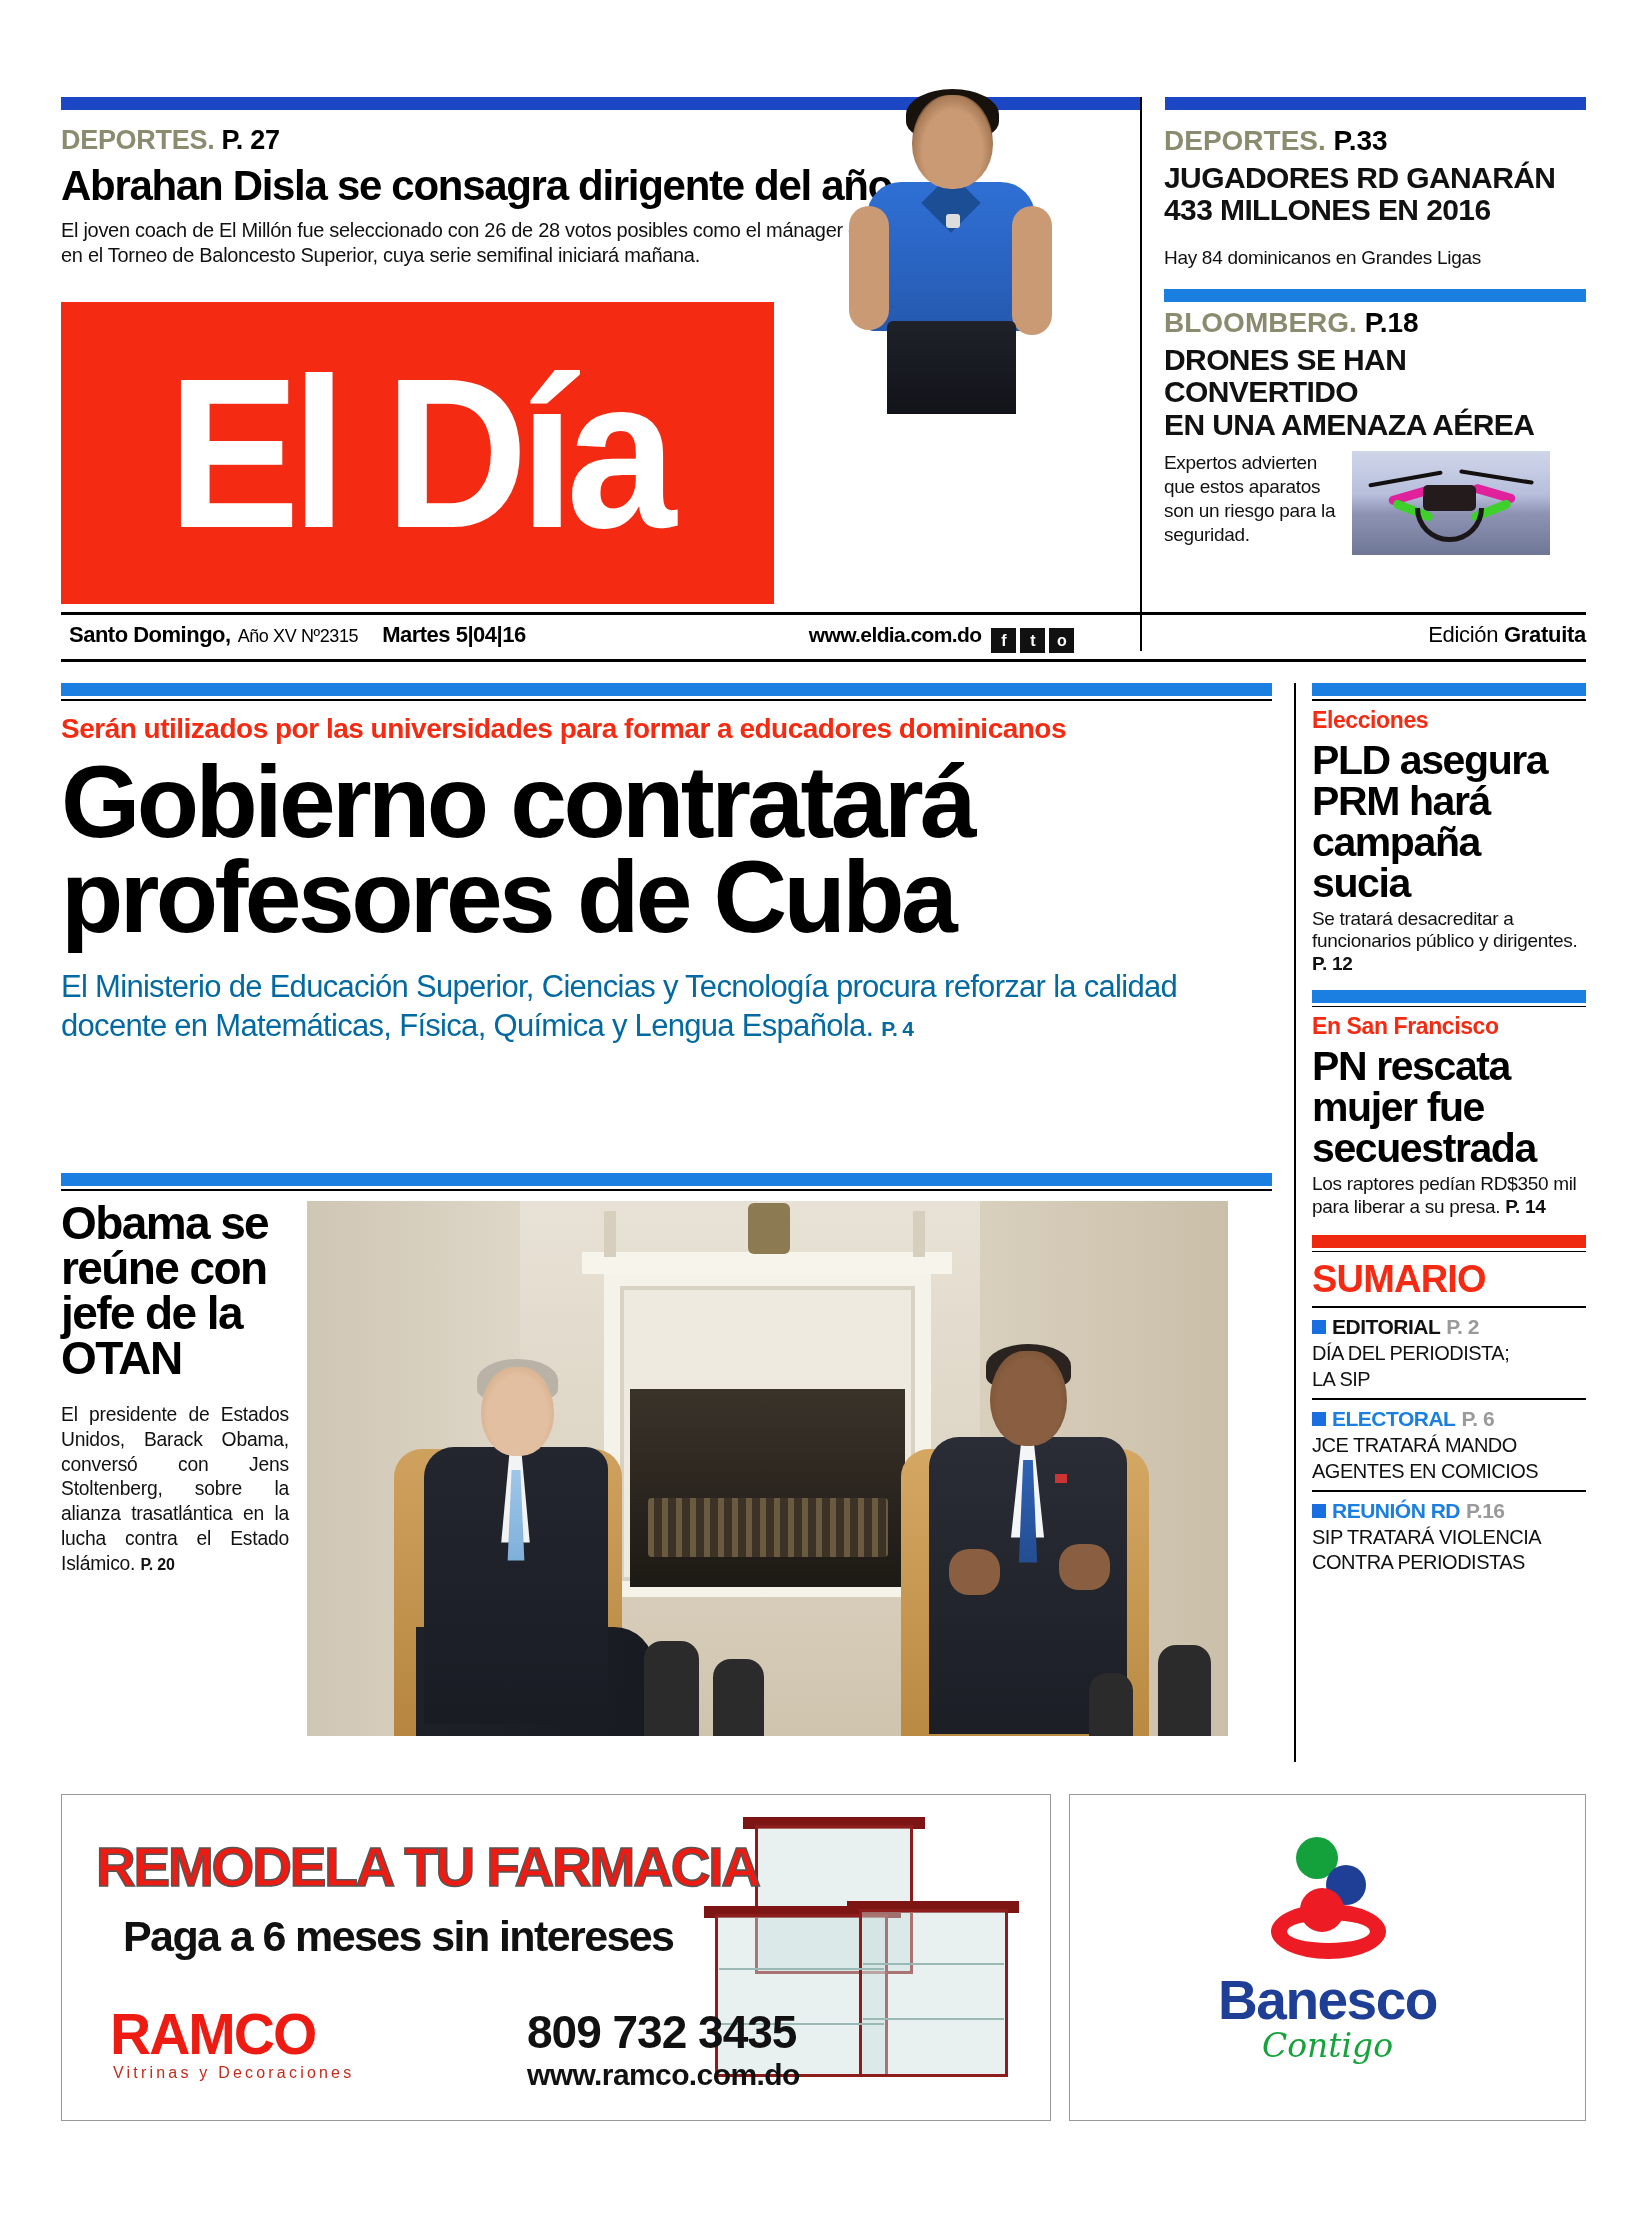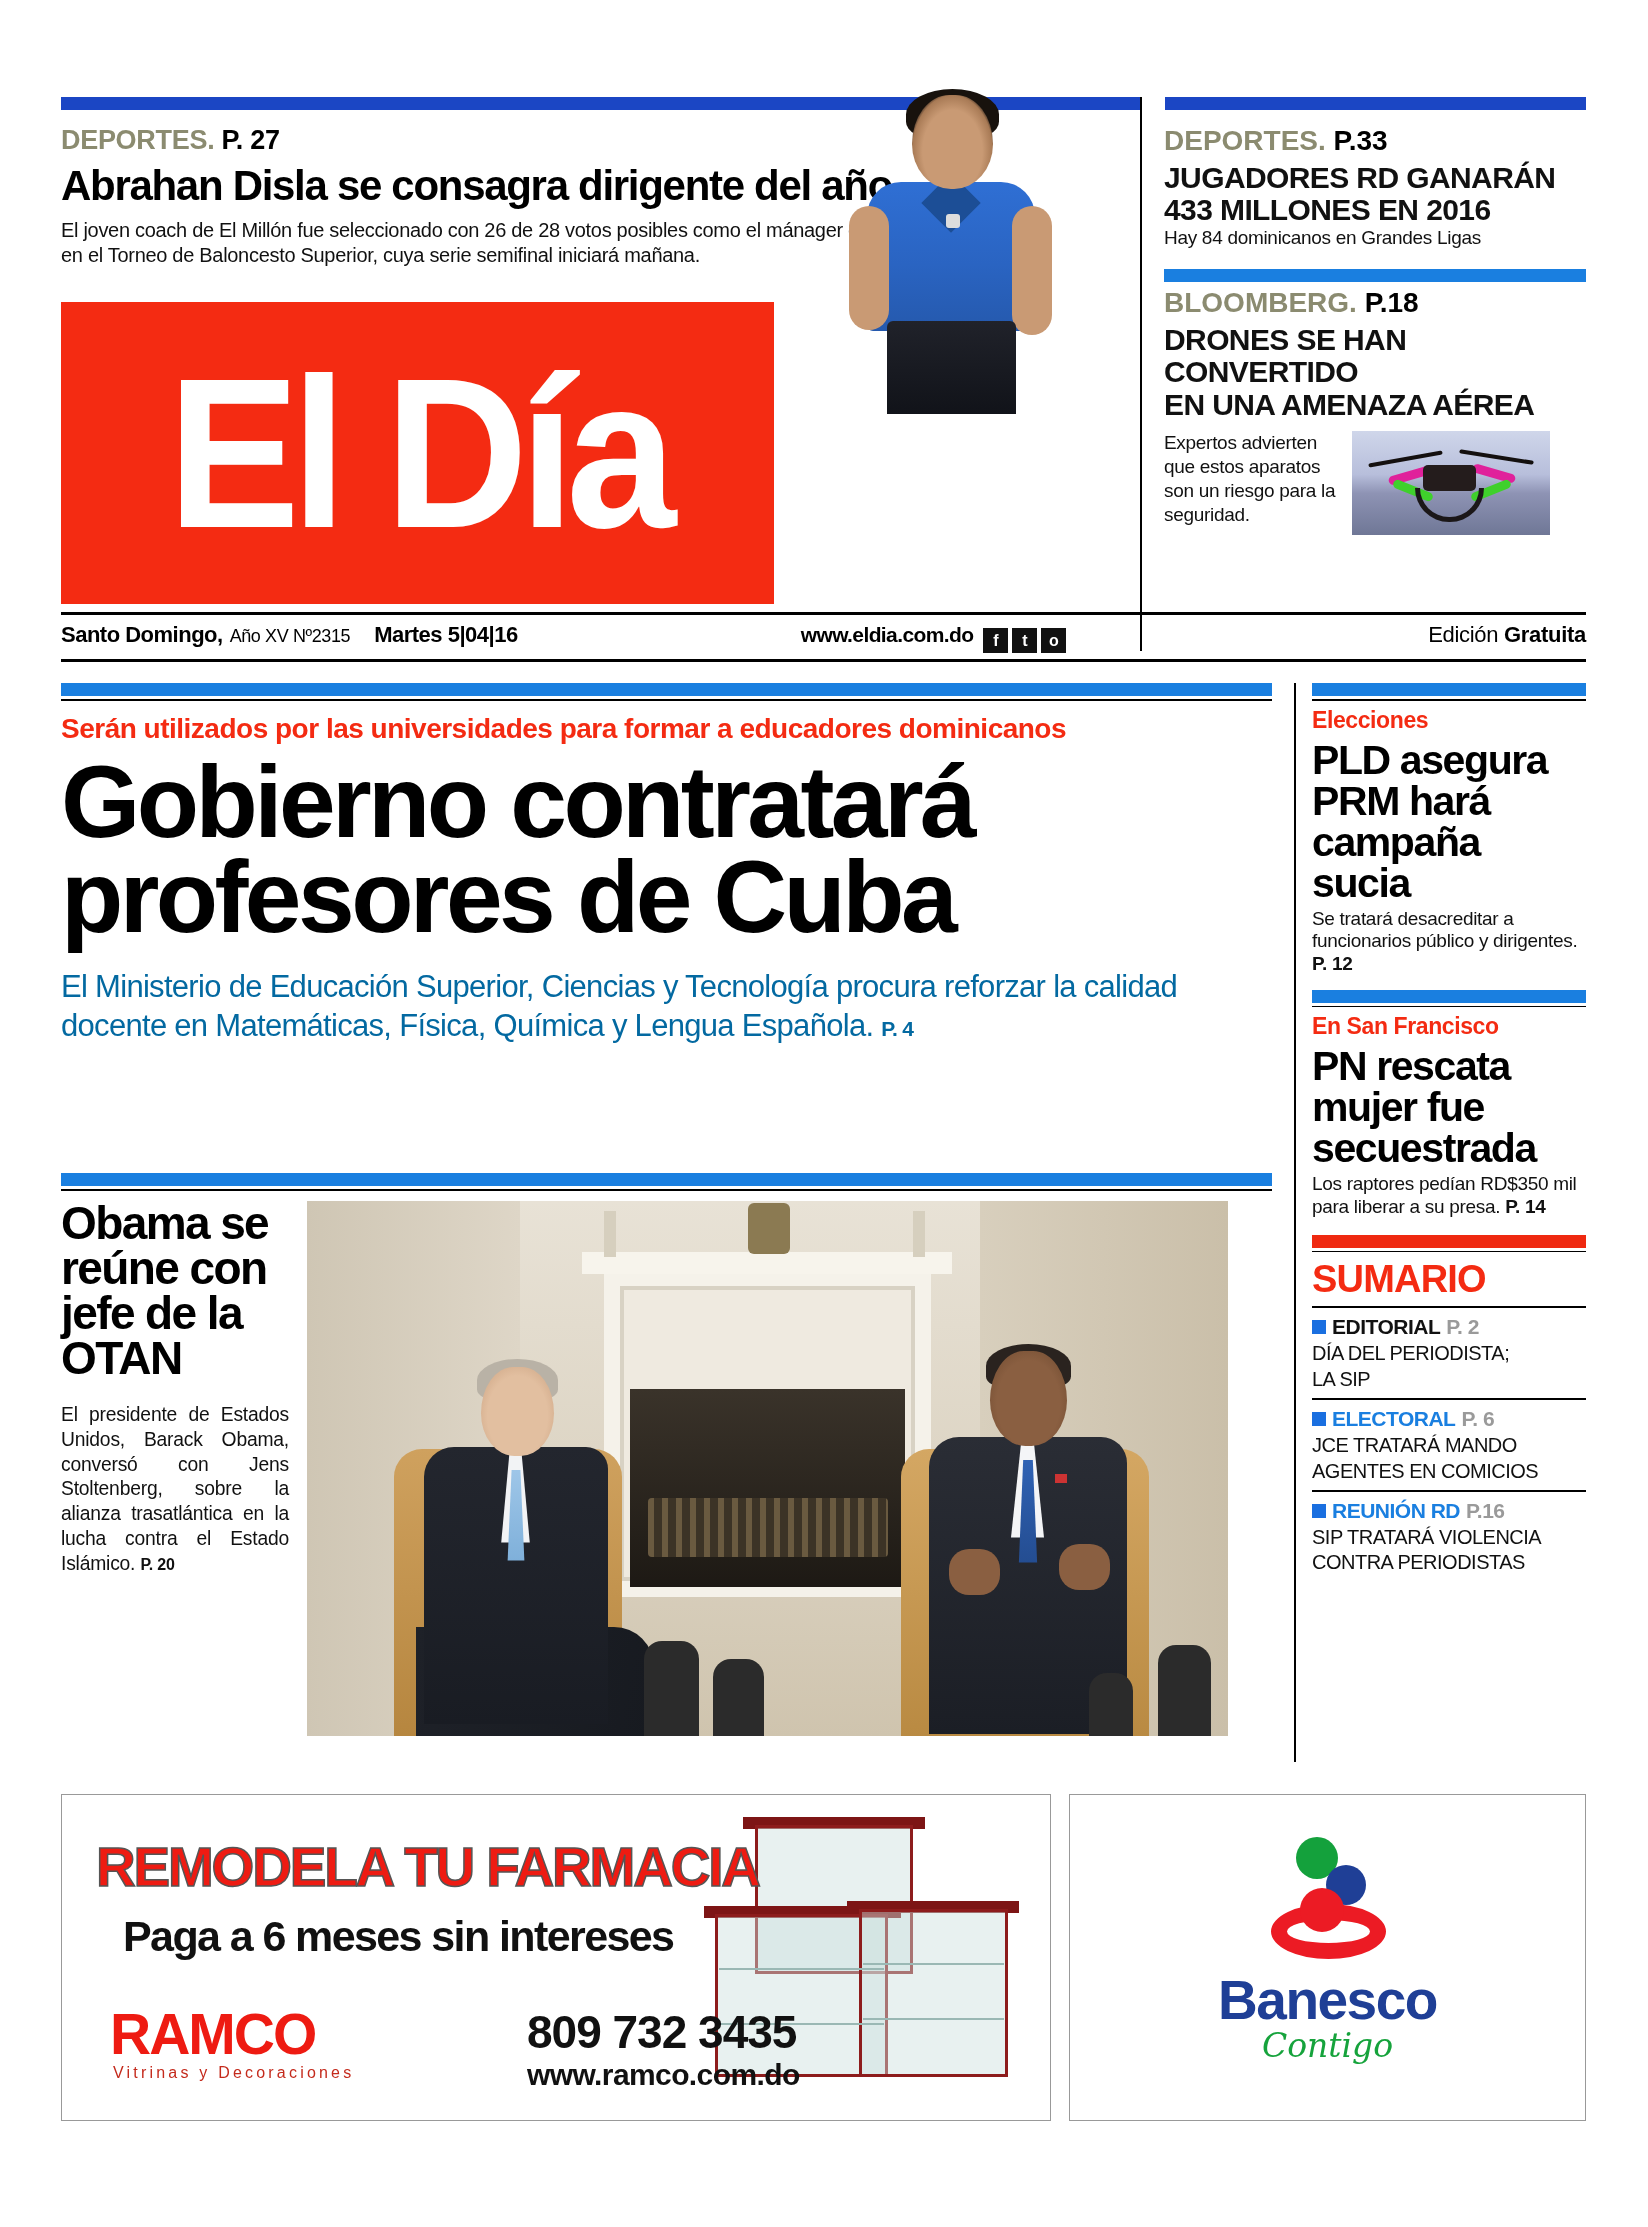--- a/index.html
+++ b/index.html
@@ -92,21 +92,21 @@
     background:#ddd; border-radius:3px;
   }
 
   .top-right .kicker2 { font-weight:bold; font-size:28px; font-stretch: condensed; }
   .top-right .kicker2 .sec { color:#8b8b70; }
   .top-right .hl {
     font-size:30px; font-weight:bold; color:#111; line-height:1.08;
     margin-top:5px; letter-spacing:-0.6px; font-stretch: condensed;
   }
   .top-right .sub {
-    font-size:19px; color:#111; margin-top:0; letter-spacing:-0.3px;
+    font-size:19px; color:#111; margin-top:20px; letter-spacing:-0.3px;
   }
   .bloomberg-block { margin-top: 20px; }
   .drone-row { display:flex; margin-top:10px; gap:10px; }
   .drone-cap {
     font-size:19px; line-height:1.26; color:#111; width:178px; letter-spacing:-0.3px;
   }
   .drone-photo {
     width:198px; height:104px; position:relative; overflow:hidden;
     background: linear-gradient(180deg,#cfd6ea 0%, #b7bedb 42%, #8e93b4 60%, #6f7796 100%);
   }
@@ -135,21 +135,21 @@
     font-family:"Liberation Sans", sans-serif;
     transform: scaleX(0.93);
   }
 
   
   .dateline-wrap { position:absolute; left:61px; top:612px; width:1525px; }
   .dateline-top-rule { height:3px; background:#000; }
   .dateline {
     display:flex; align-items:baseline; height:44px; padding-top:7px;
   }
-  .dl-city { font-size:22px; font-weight:bold; letter-spacing:-0.5px; }
+  .dl-city { font-size:22px; font-weight:bold; letter-spacing:-0.5px;margin-left:8px; }
   .dl-year { font-size:18px; margin-left:7px; letter-spacing:-0.4px; }
   .dl-date { font-size:22px; font-weight:bold; margin-left:24px; letter-spacing:-0.5px; }
   .dl-web { font-size:21px; font-weight:bold; margin-left:283px; letter-spacing:-0.6px; }
   .social { display:flex; gap:4px; margin-left:10px; align-self:center; }
   .sq { width:25px; height:25px; background:#111; color:#fff; font-size:16px;
         display:flex; align-items:center; justify-content:center; font-weight:bold; }
   .dl-free { margin-left:auto; font-size:22px; letter-spacing:-0.3px; }
   .dl-free b { font-weight:bold; }
   .dateline-bot-rule { height:3px; background:#000; }
 

